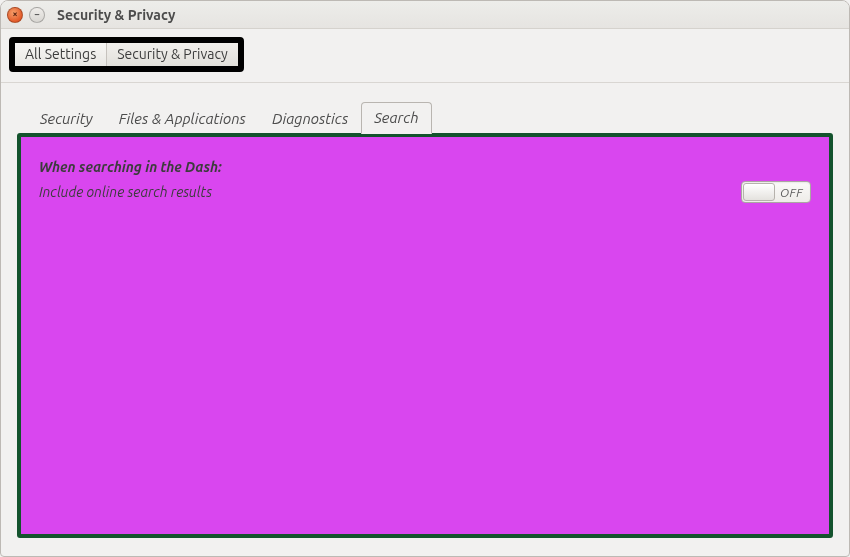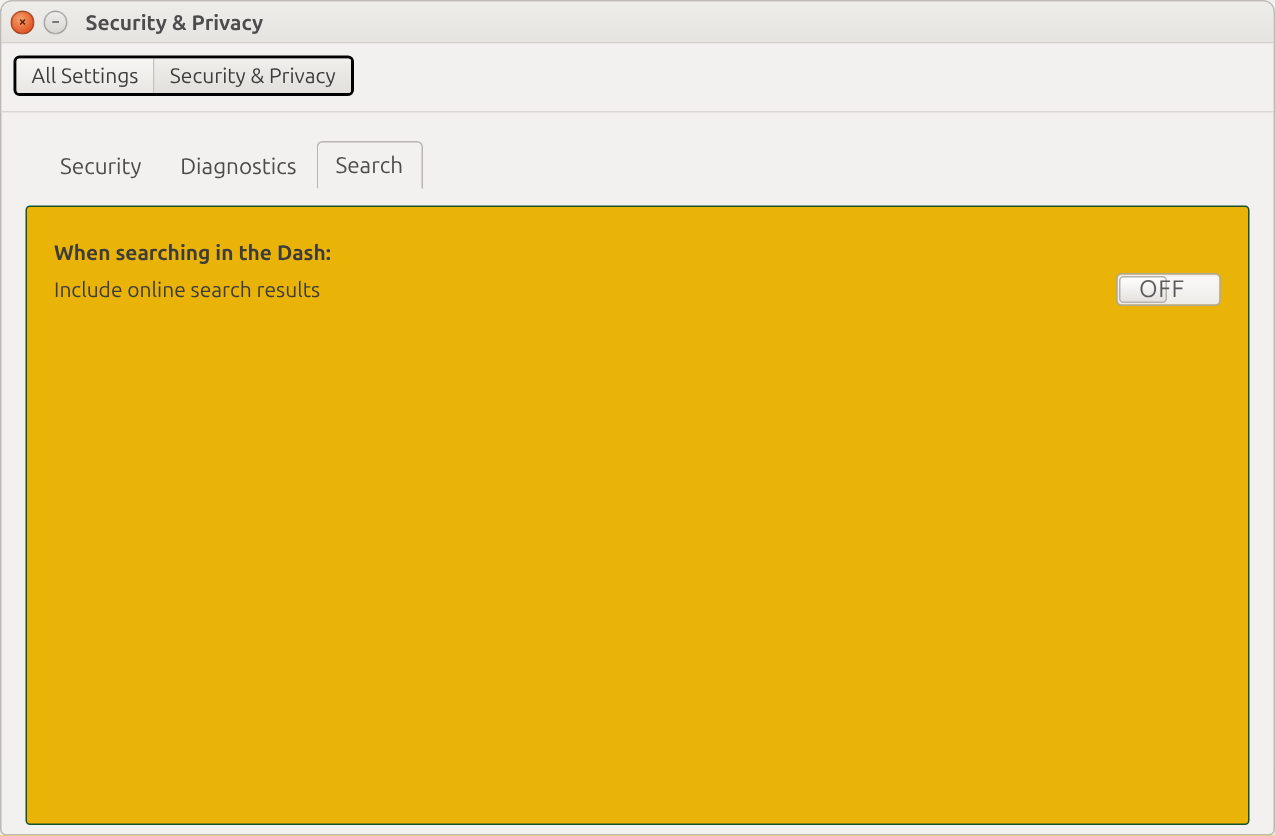--- a/index.html
+++ b/index.html
@@ -63,21 +63,21 @@
   }
   
   .toolbar {
     padding: 8px 8px 10px 8px;
     display: flex;
     border-bottom: 1px solid #d9d6d2;
     background: #f2f1f0;
   }
   .breadcrumb {
     display: inline-flex;
-    border: 2px solid #000000;
+    border: 6px solid #000000;
     border-radius: 4px;
     overflow: hidden;
     background: #eeece9;
     box-shadow: inset 0 1px 0 rgba(255,255,255,0.6);
   }
   .crumb {
     padding: 3px 10px 4px 10px;
     font-size: 14px;
     color: #3c3c3c;
     background: linear-gradient(to bottom, #f7f6f4, #e9e7e3);
@@ -86,20 +86,21 @@
   }
   .crumb:last-child {
     border-right: none;
     background: linear-gradient(to bottom, #f1efec, #e2e0db);
   }
   
   .content {
     flex: 1;
     padding: 18px 16px 16px 16px;
     position: relative;
+    font-style: italic;
   }
   .tabstrip {
     display: flex;
     align-items: flex-end;
     position: relative;
     z-index: 2;
     padding-left: 10px;
   }
   .tab {
     padding: 6px 12px 7px 12px;
@@ -113,25 +114,25 @@
     top: 1px;
     font-size: 15px;
   }
   .tab.active {
     background: #f2f1f0;
     border-color: #b9b5b0;
     border-bottom: 1px solid #f2f1f0;
     z-index: 3;
   }
   .panel {
-    border: 1px solid #14532d;
+    border: 4px solid #14532d;
     border-radius: 3px;
-    background: #eab308;
+    background: #d946ef;
     height: calc(100% - 34px);
-    margin-top: 12px;
+    margin-top: 0px;
     padding: 20px 18px;
     position: relative;
     z-index: 1;
   }
   .heading {
     font-weight: bold;
     margin: 2px 0 6px 0;
   }
   .row {
     display: flex;
@@ -158,22 +159,22 @@
     width: 32px;
     height: 18px;
     margin: 1px;
     border-radius: 3px;
     background: linear-gradient(to bottom, #ffffff, #e4e2de);
     border: 1px solid #b6b2ac;
     box-shadow: 0 1px 0 rgba(255,255,255,0.8) inset;
   }
   .switch .sw-label {
     position: absolute;
-    right: 23px;
-    font-size: 16px;
+    right: 7px;
+    font-size: 12px;
     color: #5c5c5c;
     letter-spacing: 0.5px;
   }
 </style>
 </head>
 <body>
 
 <div class="window">
 
   <div class="titlebar">
@@ -189,20 +190,21 @@
   <div class="toolbar">
     <div class="breadcrumb">
       <div class="crumb">All Settings</div>
       <div class="crumb">Security &amp; Privacy</div>
     </div>
   </div>
 
   <div class="content">
     <div class="tabstrip">
       <div class="tab">Security</div>
+      <div class="tab">Files &amp; Applications</div>
       <div class="tab">Diagnostics</div>
       <div class="tab active">Search</div>
     </div>
 
     <div class="panel">
       <div class="heading">When searching in the Dash:</div>
       <div class="row">
         <div class="row-label">Include online search results</div>
         <div class="switch">
           <div class="knob"></div>

